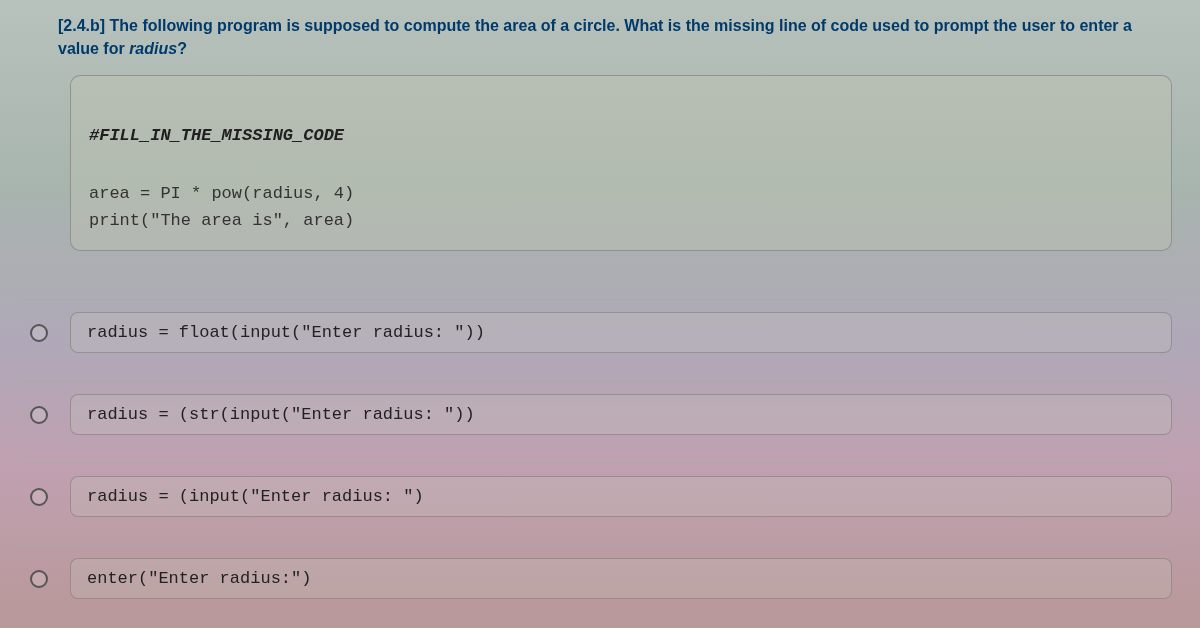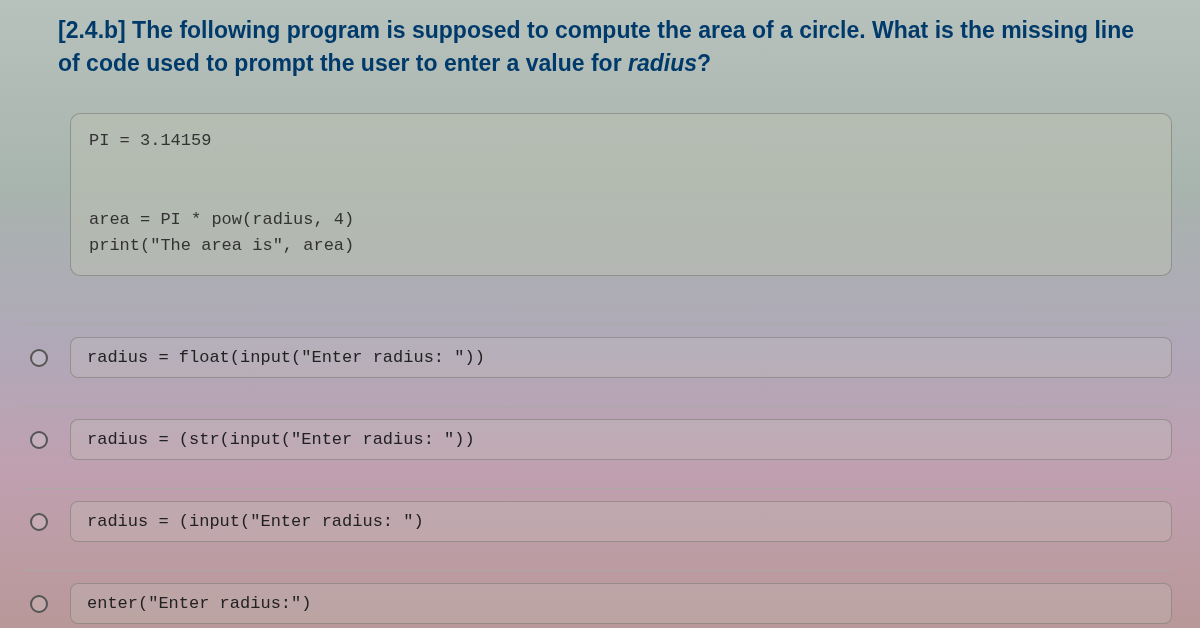--- a/index.html
+++ b/index.html
@@ -7,25 +7,25 @@
     width: 1200px;
     height: 628px;
     background: linear-gradient(180deg, #b8c2bc 0%, #a8b4ae 30%, #b0a8b8 55%, #c0a0b0 75%, #b89898 100%);
     font-family: Arial, Helvetica, sans-serif;
     padding: 10px 18px 10px 18px;
     overflow: hidden;
     position: relative;
   }
   .question-text {
     color: #003a6b;
-    font-size: 23px;
+    font-size: 16px;
     font-weight: bold;
     line-height: 1.45;
     padding: 4px 40px 0 40px;
-    margin-bottom: 32px;
+    margin-bottom: 15px;
   }
   .question-text em {
     font-style: italic;
     font-weight: bold;
   }
   .code-block {
     margin: 0 10px 0 52px;
     padding: 14px 18px 16px 18px;
     border: 1px solid rgba(120,120,115,0.6);
     border-radius: 10px;
@@ -77,22 +77,22 @@
   }
 </style>
 </head>
 <body>
 
 <div class="question-text">
   <span>[2.4.b] The following program is supposed to compute the area of a circle. What is the missing line of code used to prompt the user to enter a value for </span><em>radius</em><span>?</span>
 </div>
 
 <div class="code-block">
-  <div class="code-line">PI = 3.14159</div>
   <div class="code-line">&nbsp;</div>
+  <div class="code-line comment">#FILL_IN_THE_MISSING_CODE</div>
   <div class="code-line">&nbsp;</div>
   <div class="code-line">area = PI * pow(radius, 4)</div>
   <div class="code-line">print("The area is", area)</div>
 </div>
 
 <div class="options">
 
   <div class="option-row">
     <div class="radio"></div>
     <div class="option-box">

